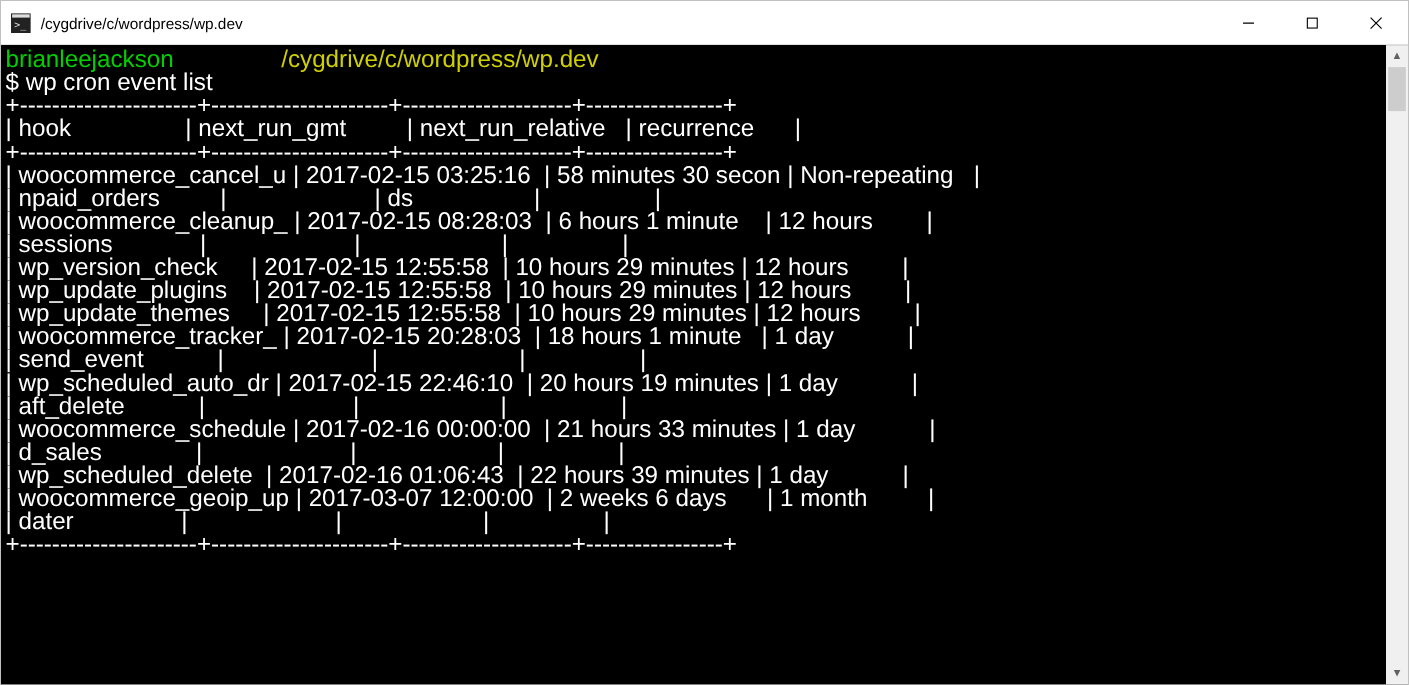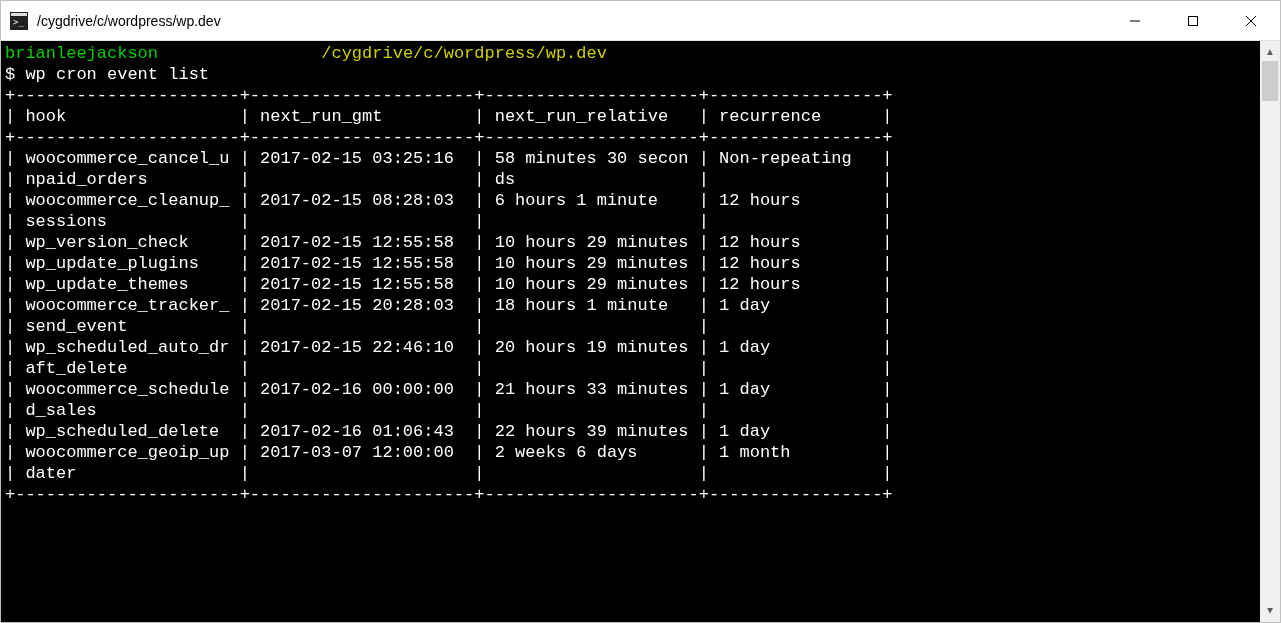--- a/index.html
+++ b/index.html
@@ -53,22 +53,22 @@
   }
   .terminal-wrap {
     flex: 1;
     display: flex;
     background: #000;
   }
   .terminal {
     flex: 1;
     background: #000;
     color: #fff;
-    font-family: Liberation Mono, monospace;
-    font-size: 17px;
+    font-family: Liberation Sans, sans-serif;
+    font-size: 22px;
     line-height: 21px;
     padding: 2px 4px;
     white-space: pre;
     overflow: hidden;
   }
   .scrollbar {
     width: 20px;
     background: #f0f0f0;
     position: relative;
   }

